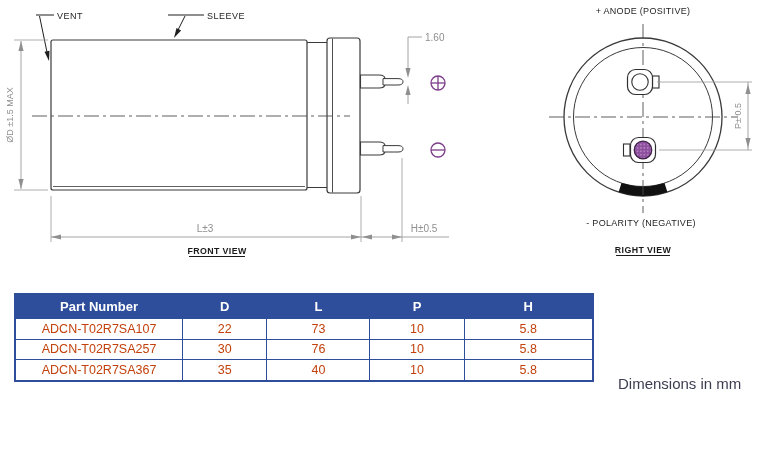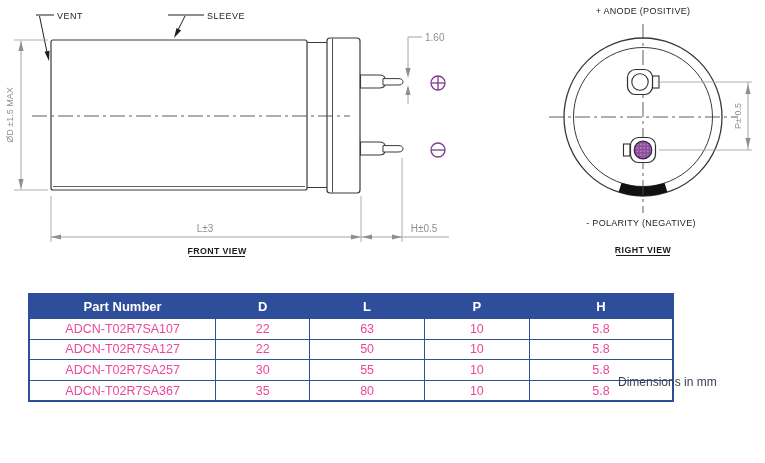--- a/index.html
+++ b/index.html
@@ -1,26 +1,26 @@
 <!DOCTYPE html>
 <html><head>
 <meta charset="utf-8">
 <style>
   html,body{margin:0;padding:0;background:#ffffff;}
   .page{position:relative;width:765px;height:463px;background:#ffffff;overflow:hidden;
         font-family:"Liberation Sans",sans-serif;}
   svg text{font-family:"Liberation Sans",sans-serif;}
-  .spec-table{position:absolute;left:28px;top:293px;width:646px;border-collapse:collapse;
+  .spec-table{position:absolute;left:14px;top:293px;width:580px;border-collapse:collapse;
               table-layout:fixed;border:2.5px solid #2e4d9b;}
   .spec-table th{background:#2e4d9b;color:#ffffff;font-size:13px;font-weight:bold;
                  height:23px;border:1px solid #2e4d9b;padding:0;text-align:center;}
-  .spec-table td{background:#ffffff;color:#ec4899;font-size:12.5px;height:19.6px;
+  .spec-table td{background:#ffffff;color:#c2410c;font-size:12.5px;height:19.6px;
                  border:1px solid #2e4d9b;padding:0;text-align:center;vertical-align:middle;}
   .col-pn{width:29.0%;} .col-d{width:14.6%;} .col-l{width:17.8%;} .col-p{width:16.3%;} .col-h{width:22.3%;}
-  .note{position:absolute;left:618px;top:375px;font-size:12px;color:#3d3d52;}
+  .note{position:absolute;left:618px;top:375px;font-size:15px;color:#3d3d52;}
 </style>
 </head>
 <body>
 
 <div class="page">
 
   <svg width="765" height="280" viewBox="0 0 765 280" style="position:absolute;left:0;top:0;">
     <defs>
       <pattern id="dots" width="3.4" height="3.4" patternUnits="userSpaceOnUse">
         <rect width="3.4" height="3.4" fill="#8d4f9e"></rect>
@@ -146,42 +146,35 @@
         <th>D</th>
         <th>L</th>
         <th>P</th>
         <th>H</th>
       </tr>
     </thead>
     <tbody>
       <tr>
         <td>ADCN-T02R7SA107</td>
         <td>22</td>
-        <td>63</td>
-        <td>10</td>
-        <td>5.8</td>
-      </tr>
-      <tr>
-        <td>ADCN-T02R7SA127</td>
-        <td>22</td>
-        <td>50</td>
+        <td>73</td>
         <td>10</td>
         <td>5.8</td>
       </tr>
       <tr>
         <td>ADCN-T02R7SA257</td>
         <td>30</td>
-        <td>55</td>
+        <td>76</td>
         <td>10</td>
         <td>5.8</td>
       </tr>
       <tr>
         <td>ADCN-T02R7SA367</td>
         <td>35</td>
-        <td>80</td>
+        <td>40</td>
         <td>10</td>
         <td>5.8</td>
       </tr>
     </tbody>
   </table>
 
   <div class="note">Dimensions in mm</div>
 
 </div>
 

